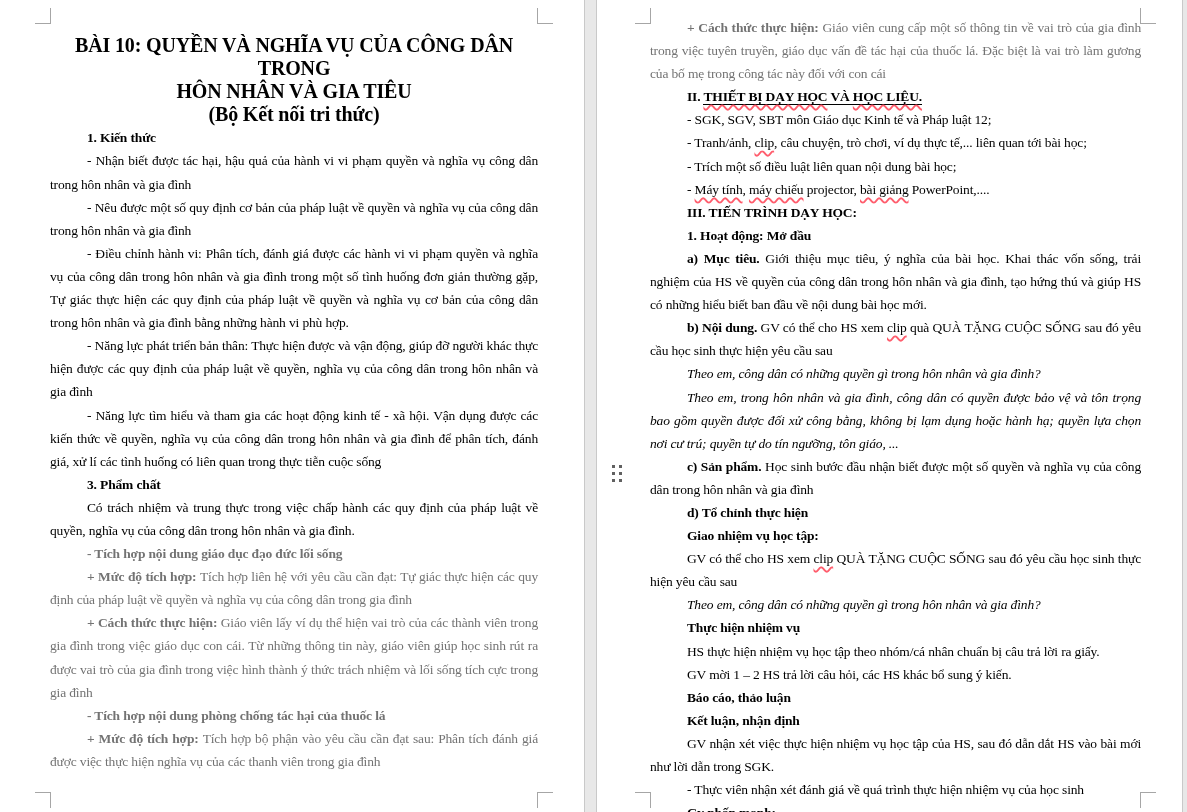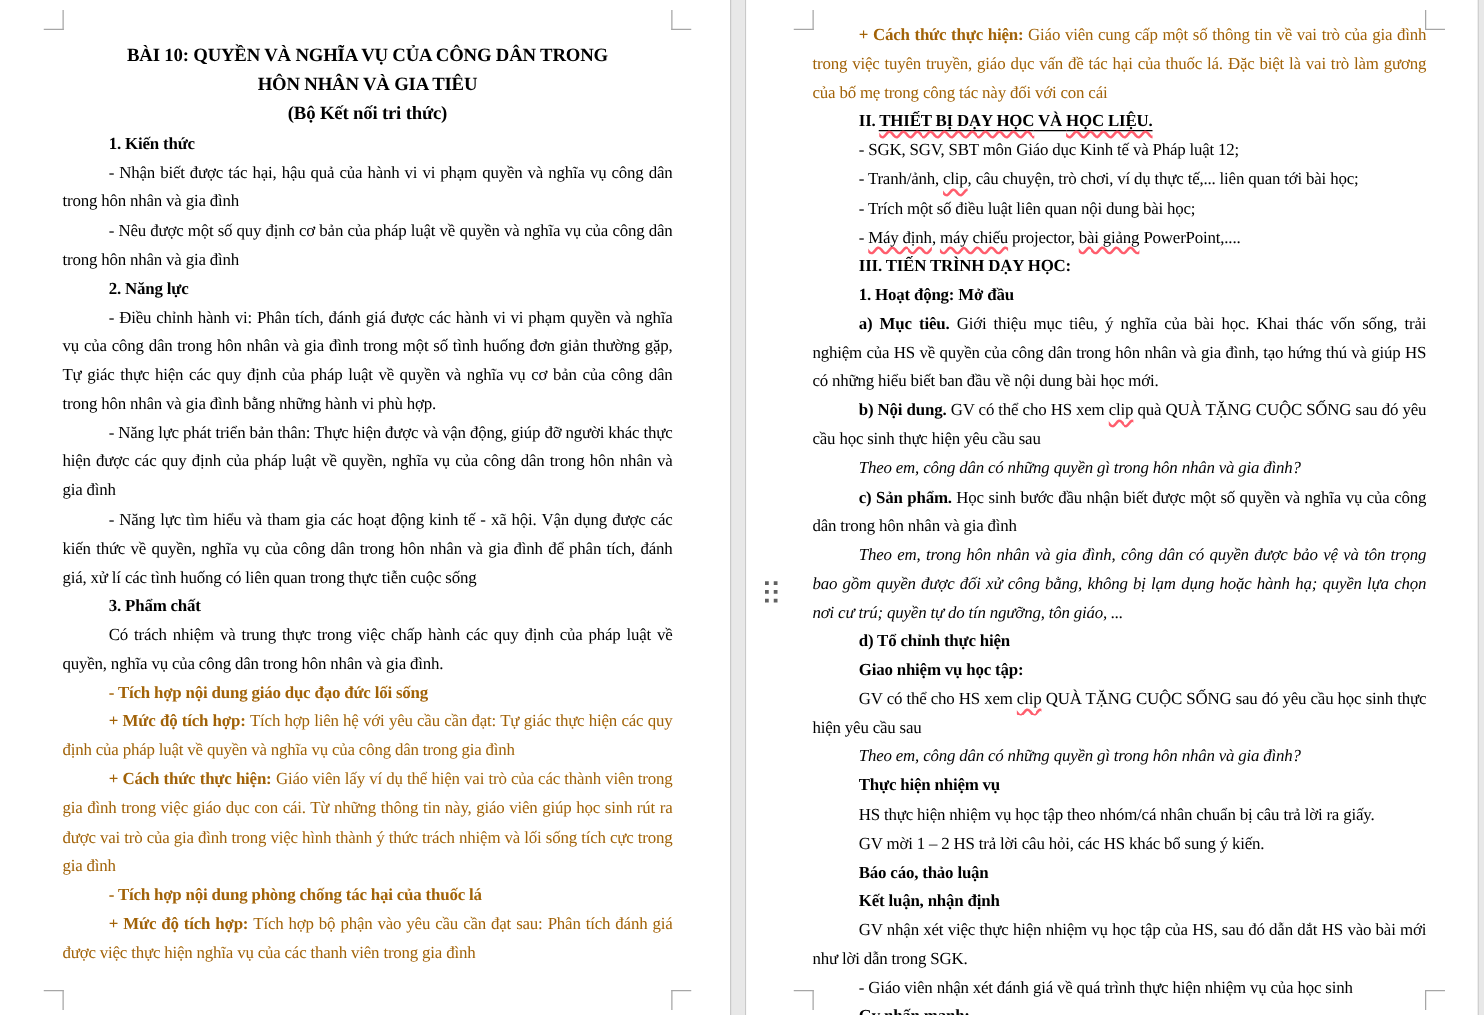--- a/index.html
+++ b/index.html
@@ -23,26 +23,26 @@
     position:absolute;top:0;left:1182px;width:5px;height:812px;
     background:#e8e8e8;
     box-shadow:inset 1px 0 0 #c9c9c9;
   }
 
   .textcol{position:absolute;font-size:13.5px;line-height:23.1px;letter-spacing:-0.15px;}
   .textcol-left{left:50px;top:34px;width:488px;}
   .textcol-right{left:650px;top:16px;width:491px;}
 
   .para{margin:0;text-align:justify;}
-  .para.center{text-align:center;font-size:15px;}
+  .para.center{text-align:center;font-size:20px;}
   .para.ind{text-indent:37px;}
 
   .run.b{font-weight:bold;}
   .run.i{font-style:italic;}
-  .run.red{color:#a16207;}
+  .run.red{color:#737373;}
   .run.u{border-bottom:1.2px solid currentColor;}
   .run.w{
     text-decoration-line:underline;
     text-decoration-style:wavy;
     text-decoration-color:#ff5d6d;
     text-decoration-thickness:1.8px;
     text-underline-offset:2.5px;
   }
 
   
@@ -89,53 +89,52 @@
       <span></span>
   </div>
 
   <div class="textcol textcol-left">
       <p class="para center"><span class="run b">BÀI 10: QUYỀN VÀ NGHĨA VỤ CỦA CÔNG DÂN TRONG</span></p>
       <p class="para center"><span class="run b">HÔN NHÂN VÀ GIA TIÊU</span></p>
       <p class="para center"><span class="run b">(Bộ Kết nối tri thức)</span></p>
       <p class="para ind"><span class="run b">1. Kiến thức</span></p>
       <p class="para ind"><span class="run">- Nhận biết được tác hại, hậu quả của hành vi vi phạm quyền và nghĩa vụ công dân trong hôn nhân và gia đình</span></p>
       <p class="para ind"><span class="run">- Nêu được một số quy định cơ bản của pháp luật về quyền và nghĩa vụ của công dân trong hôn nhân và gia đình</span></p>
-      <p class="para ind"><span class="run b">2. Năng lực</span></p>
       <p class="para ind"><span class="run">- Điều chỉnh hành vi: Phân tích, đánh giá được các hành vi vi phạm quyền và nghĩa vụ của công dân trong hôn nhân và gia đình trong một số tình huống đơn giản thường gặp, Tự giác thực hiện các quy định của pháp luật về quyền và nghĩa vụ cơ bản của công dân trong hôn nhân và gia đình bằng những hành vi phù hợp.</span></p>
       <p class="para ind"><span class="run">- Năng lực phát triển bản thân: Thực hiện được và vận động, giúp đỡ người khác thực hiện được các quy định của pháp luật về quyền, nghĩa vụ của công dân trong hôn nhân và gia đình</span></p>
       <p class="para ind"><span class="run">- Năng lực tìm hiểu và tham gia các hoạt động kinh tế - xã hội. Vận dụng được các kiến thức về quyền, nghĩa vụ của công dân trong hôn nhân và gia đình để phân tích, đánh giá, xử lí các tình huống có liên quan trong thực tiễn cuộc sống</span></p>
       <p class="para ind"><span class="run b">3. Phẩm chất</span></p>
       <p class="para ind"><span class="run">Có trách nhiệm và trung thực trong việc chấp hành các quy định của pháp luật về quyền, nghĩa vụ của công dân trong hôn nhân và gia đình.</span></p>
       <p class="para ind"><span class="run b red">- Tích hợp nội dung giáo dục đạo đức lối sống</span></p>
       <p class="para ind"><span class="run b red">+ Mức độ tích hợp: </span><span class="run red">Tích hợp liên hệ với yêu cầu cần đạt: Tự giác thực hiện các quy định của pháp luật về quyền và nghĩa vụ của công dân trong gia đình</span></p>
       <p class="para ind"><span class="run b red">+ Cách thức thực hiện: </span><span class="run red">Giáo viên lấy ví dụ thể hiện vai trò của các thành viên trong gia đình trong việc giáo dục con cái. Từ những thông tin này, giáo viên giúp học sinh rút ra được vai trò của gia đình trong việc hình thành ý thức trách nhiệm và lối sống tích cực trong gia đình</span></p>
       <p class="para ind"><span class="run b red">- Tích hợp nội dung phòng chống tác hại của thuốc lá</span></p>
       <p class="para ind"><span class="run b red">+ Mức độ tích hợp: </span><span class="run red">Tích hợp bộ phận vào yêu cầu cần đạt sau: Phân tích đánh giá được việc thực hiện nghĩa vụ của các thanh viên trong gia đình</span></p>
     </div>
   <div class="textcol textcol-right">
       <p class="para ind"><span class="run b red">+ Cách thức thực hiện: </span><span class="run red">Giáo viên cung cấp một số thông tin về vai trò của gia đình trong việc tuyên truyền, giáo dục vấn đề tác hại của thuốc lá. Đặc biệt là vai trò làm gương của bố mẹ trong công tác này đối với con cái</span></p>
       <p class="para ind"><span class="run b">II. </span><span class="run b u w">THIẾT BỊ DẠY HỌC</span><span class="run b u"> VÀ </span><span class="run b u w">HỌC LIỆU.</span></p>
       <p class="para ind"><span class="run">- SGK, SGV, SBT môn Giáo dục Kinh tế và Pháp luật 12;</span></p>
       <p class="para ind"><span class="run">- Tranh/ảnh, </span><span class="run w">clip</span><span class="run">, câu chuyện, trò chơi, ví dụ thực tế,... liên quan tới bài học;</span></p>
       <p class="para ind"><span class="run">- Trích một số điều luật liên quan nội dung bài học;</span></p>
-      <p class="para ind"><span class="run">- </span><span class="run w">Máy định</span><span class="run">, </span><span class="run w">máy chiếu</span><span class="run"> projector, </span><span class="run w">bài giảng</span><span class="run"> PowerPoint,....</span></p>
+      <p class="para ind"><span class="run">- </span><span class="run w">Máy tính</span><span class="run">, </span><span class="run w">máy chiếu</span><span class="run"> projector, </span><span class="run w">bài giảng</span><span class="run"> PowerPoint,....</span></p>
       <p class="para ind"><span class="run b">III. TIẾN TRÌNH DẠY HỌC:</span></p>
       <p class="para ind"><span class="run b">1. Hoạt động: Mở đầu</span></p>
       <p class="para ind"><span class="run b">a) Mục tiêu. </span><span class="run">Giới thiệu mục tiêu, ý nghĩa của bài học. Khai thác vốn sống, trải nghiệm của HS về quyền của công dân trong hôn nhân và gia đình, tạo hứng thú và giúp HS có những hiểu biết ban đầu về nội dung bài học mới.</span></p>
       <p class="para ind"><span class="run b">b) Nội dung. </span><span class="run">GV có thể cho HS xem </span><span class="run w">clip</span><span class="run"> quà QUÀ TẶNG CUỘC SỐNG sau đó yêu cầu học sinh thực hiện yêu cầu sau</span></p>
       <p class="para ind"><span class="run i">Theo em, công dân có những quyền gì trong hôn nhân và gia đình?</span></p>
+      <p class="para ind"><span class="run i">Theo em, trong hôn nhân và gia đình, công dân có quyền được bảo vệ và tôn trọng bao gồm quyền được đối xử công bằng, không bị lạm dụng hoặc hành hạ; quyền lựa chọn nơi cư trú; quyền tự do tín ngưỡng, tôn giáo, ...</span></p>
       <p class="para ind"><span class="run b">c) Sản phẩm. </span><span class="run">Học sinh bước đầu nhận biết được một số quyền và nghĩa vụ của công dân trong hôn nhân và gia đình</span></p>
-      <p class="para ind"><span class="run i">Theo em, trong hôn nhân và gia đình, công dân có quyền được bảo vệ và tôn trọng bao gồm quyền được đối xử công bằng, không bị lạm dụng hoặc hành hạ; quyền lựa chọn nơi cư trú; quyền tự do tín ngưỡng, tôn giáo, ...</span></p>
       <p class="para ind"><span class="run b">d) Tổ chỉnh thực hiện</span></p>
       <p class="para ind"><span class="run b">Giao nhiệm vụ học tập:</span></p>
       <p class="para ind"><span class="run">GV có thể cho HS xem </span><span class="run w">clip</span><span class="run"> QUÀ TẶNG CUỘC SỐNG sau đó yêu cầu học sinh thực hiện yêu cầu sau</span></p>
       <p class="para ind"><span class="run i">Theo em, công dân có những quyền gì trong hôn nhân và gia đình?</span></p>
       <p class="para ind"><span class="run b">Thực hiện nhiệm vụ</span></p>
       <p class="para ind"><span class="run">HS thực hiện nhiệm vụ học tập theo nhóm/cá nhân chuẩn bị câu trả lời ra giấy.</span></p>
       <p class="para ind"><span class="run">GV mời 1 – 2 HS trả lời câu hỏi, các HS khác bổ sung ý kiến.</span></p>
       <p class="para ind"><span class="run b">Báo cáo, thảo luận</span></p>
       <p class="para ind"><span class="run b">Kết luận, nhận định</span></p>
       <p class="para ind"><span class="run">GV nhận xét việc thực hiện nhiệm vụ học tập của HS, sau đó dẫn dắt HS vào bài mới như lời dẫn trong SGK.</span></p>
-      <p class="para ind"><span class="run">- Giáo viên nhận xét đánh giá về quá trình thực hiện nhiệm vụ của học sinh</span></p>
+      <p class="para ind"><span class="run">- Thực viên nhận xét đánh giá về quá trình thực hiện nhiệm vụ của học sinh</span></p>
       <p class="para ind"><span class="run b u w">Gv</span><span class="run b"> nhấn mạnh:</span></p>
     </div>
 
 </div>
 
 </body></html>

